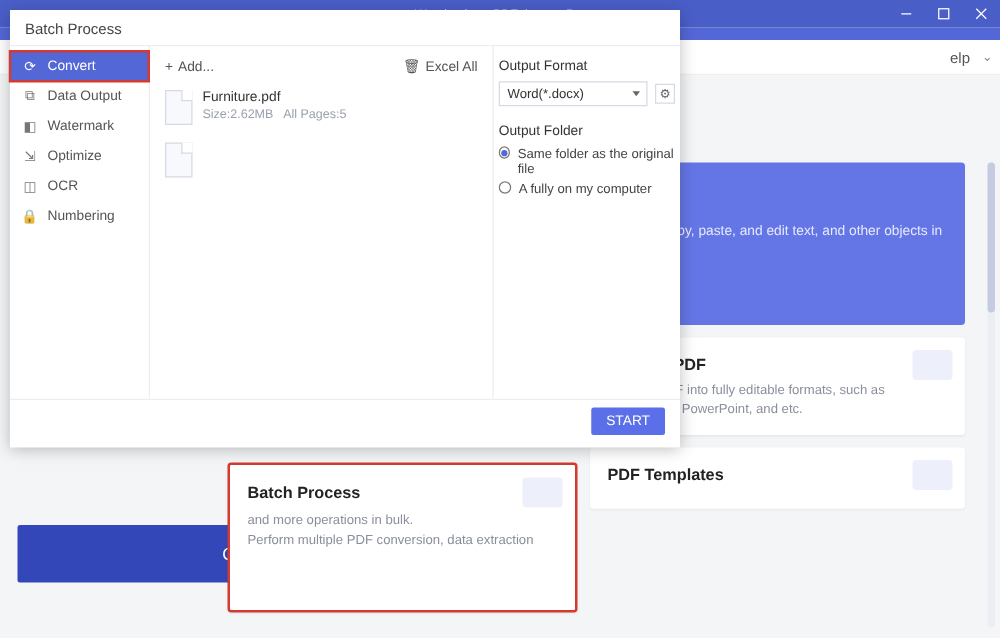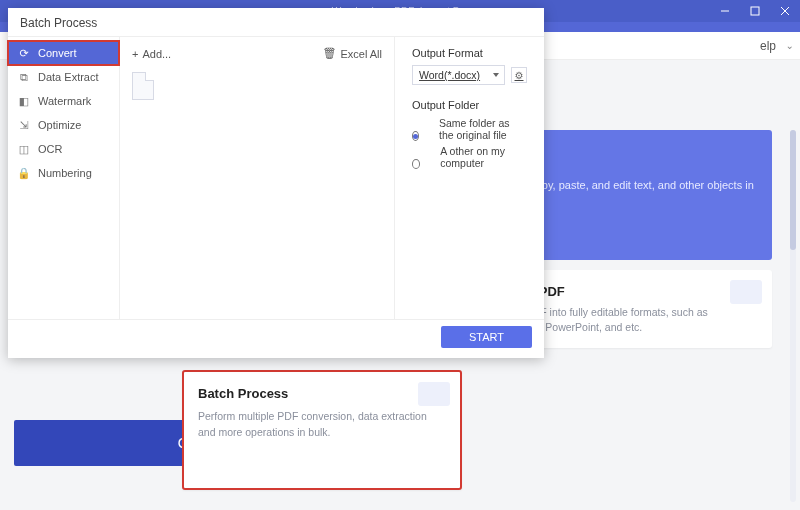--- a/index.html
+++ b/index.html
@@ -50,32 +50,32 @@
 
   .mcenter { flex:1; padding:10px 12px; }
   .mcenter .toprow { display:flex; justify-content:space-between; align-items:center; margin-bottom:8px;}
   .addbtn, .clearbtn { display:flex; align-items:center; gap:4px; font-size:11px; color:#555; cursor:pointer;}
   .filerow{ display:flex; gap:8px; align-items:flex-start; padding:4px 0 10px 0;}
   .fileicon{ width:22px; height:28px; border:1px solid #d7dae5; position:relative; background:#f8f9fc;}
   .fileicon::after{ content:""; position:absolute; right:-1px; top:-1px; width:8px; height:8px; background:#fff; border-left:1px solid #d7dae5; border-bottom:1px solid #d7dae5;}
   .fileinfo .fname{ font-size:11px; color:#333;}
   .fileinfo .fmeta{ font-size:10px; color:#9aa0ae; margin-top:2px;}
 
-  .mright{ width:150px; border-left:1px solid #eee; padding:10px 17px; font-size:11px; color:#444;}
+  .mright{ width:150px; border-left:1px solid #eee; padding:10px 4px; font-size:11px; color:#444;}
   .mright .label{ font-size:11px; color:#333; margin-bottom:6px;}
-  .selectbox{ display:flex; align-items:center; gap:6px; margin-bottom:14px;text-decoration:underline;}
+  .selectbox{ display:flex; align-items:center; gap:6px; margin-bottom:14px;}
   .selectbox .sel{ flex:1; border:1px solid #d7dae5; padding:3px 18px 3px 6px; font-size:10.5px; color:#333; position:relative; cursor:pointer;}
   .selectbox .sel::after{ content:""; position:absolute; right:5px; top:7px; border-left:3px solid transparent; border-right:3px solid transparent; border-top:4px solid #666;}
   .selectbox .gear{ width:16px; height:16px; border:1px solid #d7dae5; display:flex; align-items:center; justify-content:center; cursor:pointer; font-size:10px; color:#666;}
-  .radio{ display:flex; align-items:flex-end; gap:20px; font-size:10.5px; color:#444; margin-bottom:4px; cursor:pointer;}
+  .radio{ display:flex; align-items:flex-start; gap:6px; font-size:10.5px; color:#444; margin-bottom:4px; cursor:pointer;}
   .radio .rdot{ width:10px; height:10px; border:1px solid #777; border-radius:50%; display:inline-flex; align-items:center; justify-content:center;}
   .radio.checked .rdot::after{ content:""; width:5px; height:5px; background:#5467d6; border-radius:50%;}
 
   .modal-footer{ padding:6px 12px 10px; display:flex; justify-content:flex-end; border-top:1px solid #eee;}
-  .startbtn{ background:#5a6fe8; color:#fff; font-size:11px; padding:5px 28px; border:none; cursor:pointer; border-radius:2px;}
+  .startbtn{ background:#5a6fe8; color:#fff; font-size:11px; padding:5px 12px; border:none; cursor:pointer; border-radius:2px;}
 </style>
 </head>
 <body>
 
 <div class="titlebar">
   <span class="title">Wondershare PDFelement Pro</span>
   <div class="winctrl">
     <div class="winbtn">
         <svg viewBox="0 0 10 10">
           <line x1="1" y1="5" x2="9" y2="5" stroke="#fff" stroke-width="1"></line>
@@ -113,46 +113,50 @@
   <div class="cards">
     <div class="hero">
       <h3>PDF</h3>
       <p>ete, cut, copy, paste, and edit text, and other objects in PDF.</p>
     </div>
     <div class="card">
       <div class="cicon"></div>
       <h4>Convert PDF</h4>
       <p>Convert PDF into fully editable formats, such as Word,Excel, PowerPoint, and etc.</p>
     </div>
+    <div class="card small">
+      <div class="cicon"></div>
+      <h4>PDF Templates</h4>
+    </div>
   </div>
 
   <div class="sb">
       <div class="sb-thumb"></div>
     </div>
 </div>
 
 <div class="batch-card">
   <div class="cicon"></div>
   <h4>Batch Process</h4>
+  <p>and more operations in bulk.</p>
   <p>Perform multiple PDF conversion, data extraction</p>
-  <p>and more operations in bulk.</p>
 </div>
 
 <div class="modal">
   <div class="modal-header">Batch Process</div>
   <div class="modal-body">
 
     <div class="mside">
       <div class="item active active-outline">
         <span class="ic">⟳</span>
         <span>Convert</span>
       </div>
       <div class="item">
         <span class="ic">⧉</span>
-        <span>Data Extract</span>
+        <span>Data Output</span>
       </div>
       <div class="item">
         <span class="ic">◧</span>
         <span>Watermark</span>
       </div>
       <div class="item">
         <span class="ic">⇲</span>
         <span>Optimize</span>
       </div>
       <div class="item">
@@ -171,41 +175,51 @@
           <span>+</span>
           <span>Add...</span>
         </div>
         <div class="clearbtn">
           <span>🗑</span>
           <span>Excel All</span>
         </div>
       </div>
       <div class="filerow">
         <div class="fileicon"></div>
+        <div class="fileinfo">
+          <div class="fname">Furniture.pdf</div>
+          <div class="fmeta">
+            <span>Size:2.62MB</span>&nbsp;&nbsp;
+            <span>All Pages:5</span>
+          </div>
+        </div>
+      </div>
+      <div class="filerow">
+        <div class="fileicon"></div>
       </div>
     </div>
 
     <div class="mright">
       <div class="label">Output Format</div>
       <div class="selectbox">
         <div class="sel">
           <span>Word(*.docx)</span>
         </div>
         <div class="gear">
           <span>⚙</span>
         </div>
       </div>
       <div class="label">Output Folder</div>
       <div class="radio checked">
         <span class="rdot"></span>
         <span>Same folder as the original file</span>
       </div>
       <div class="radio">
         <span class="rdot"></span>
-        <span>A other on my computer</span>
+        <span>A fully on my computer</span>
       </div>
     </div>
 
   </div>
   <div class="modal-footer">
     <button class="startbtn">
       <span>START</span>
     </button>
   </div>
 </div>

